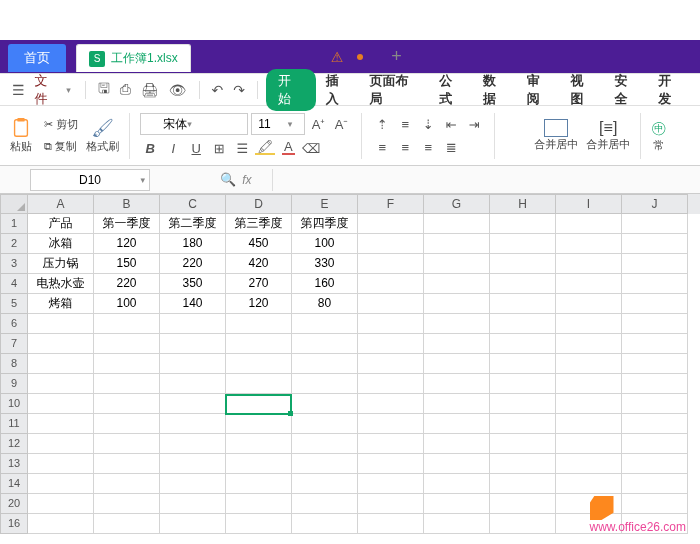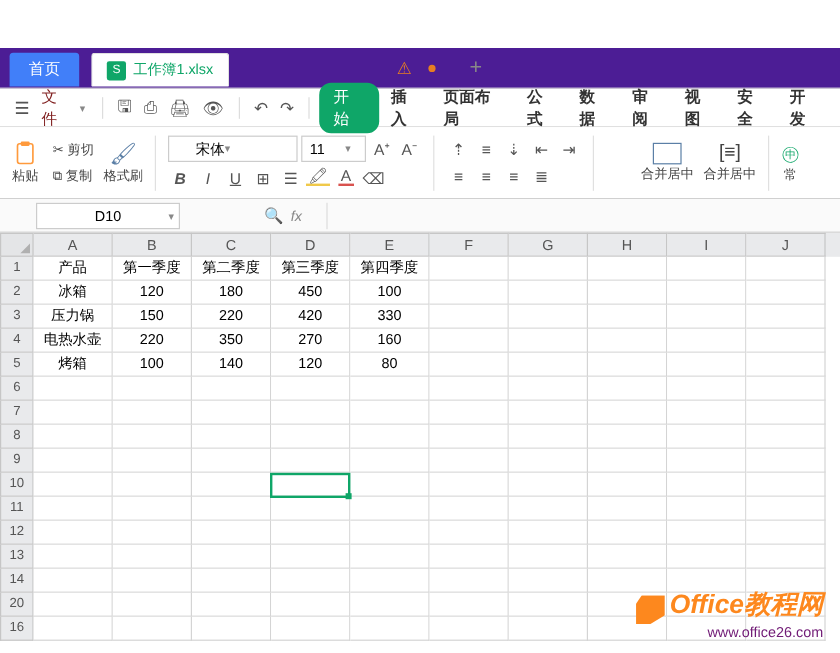--- a/index.html
+++ b/index.html
@@ -61,21 +61,21 @@
 .ch { width: 66px; border: 1px solid #c6c6c6; border-left: none; text-align: center; font-size: 12px; color: #555; line-height: 18px; background: #e9eaec; }
 .row { display: flex; height: 20px; }
 .rh { width: 28px; border: 1px solid #c6c6c6; border-top: none; text-align: center; font-size: 11px; color: #555; line-height: 18px; background: #e9eaec; }
 .cell { width: 66px; border-right: 1px solid #d4d4d4; border-bottom: 1px solid #d4d4d4; text-align: center; font-size: 12px; line-height: 19px; background: #fff; }
 .selcell { position: absolute; border: 2px solid #0fa668; width: 67px; height: 21px; pointer-events: none; }
 .selcell::after { content: ''; position: absolute; right: -3px; bottom: -3px; width: 5px; height: 5px; background: #0fa668; }
 
 
 .wm { position: absolute; right: 14px; bottom: 10px; font-family: Arial; }
 .wm-top { color: #fd881e; font-size: 22px; font-weight: bold; font-style: italic; }
-.wm-bot { color: #701a75; font-size: 12px; text-align: right; }
+.wm-bot { color: #ec4899; font-size: 12px; text-align: right; }
 .wm-logo { width: 24px; height: 24px; background: #fd881e; display: inline-block; vertical-align: middle; clip-path: polygon(20% 0, 100% 0, 100% 70%, 50% 100%, 0 100%, 0 30%); margin-right: 4px; }
 </style>
 </head>
 <body>
 
 <div class="titlebar">
   <div class="home-btn">首页</div>
   <div class="tab">
     <div class="tab-icon">S</div>
     <div class="tab-name">工作簿1.xlsx</div>
@@ -427,15 +427,15 @@
         <div class="cell"></div>
         <div class="cell"></div>
         <div class="cell"></div>
         <div class="cell"></div>
       </div>
     </div>
   <div class="selcell" style="left:225px; top:200px;"></div>
 </div>
 
 <div class="wm">
-  <div><span class="wm-logo"></span><span class="wm-top">Office教程网</span></div>
+  <div><span class="wm-logo"></span></div>
   <div class="wm-bot">www.office26.com</div>
 </div>
 
 </body></html>

